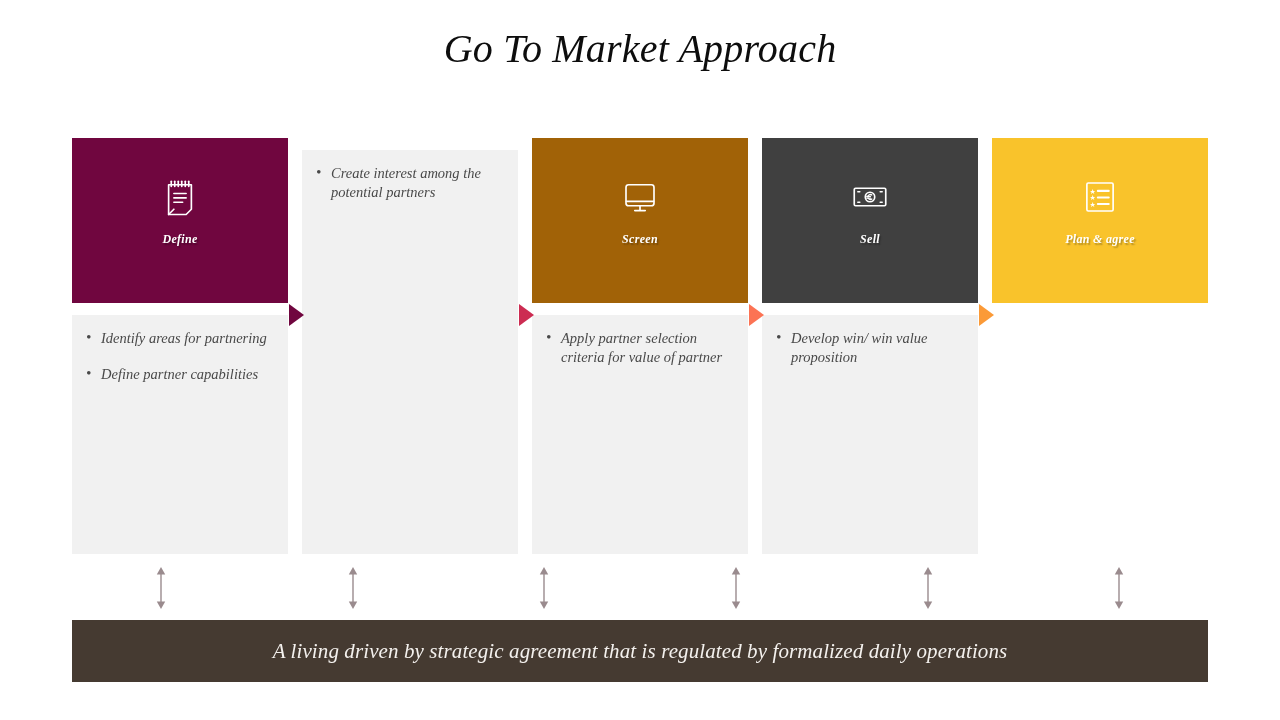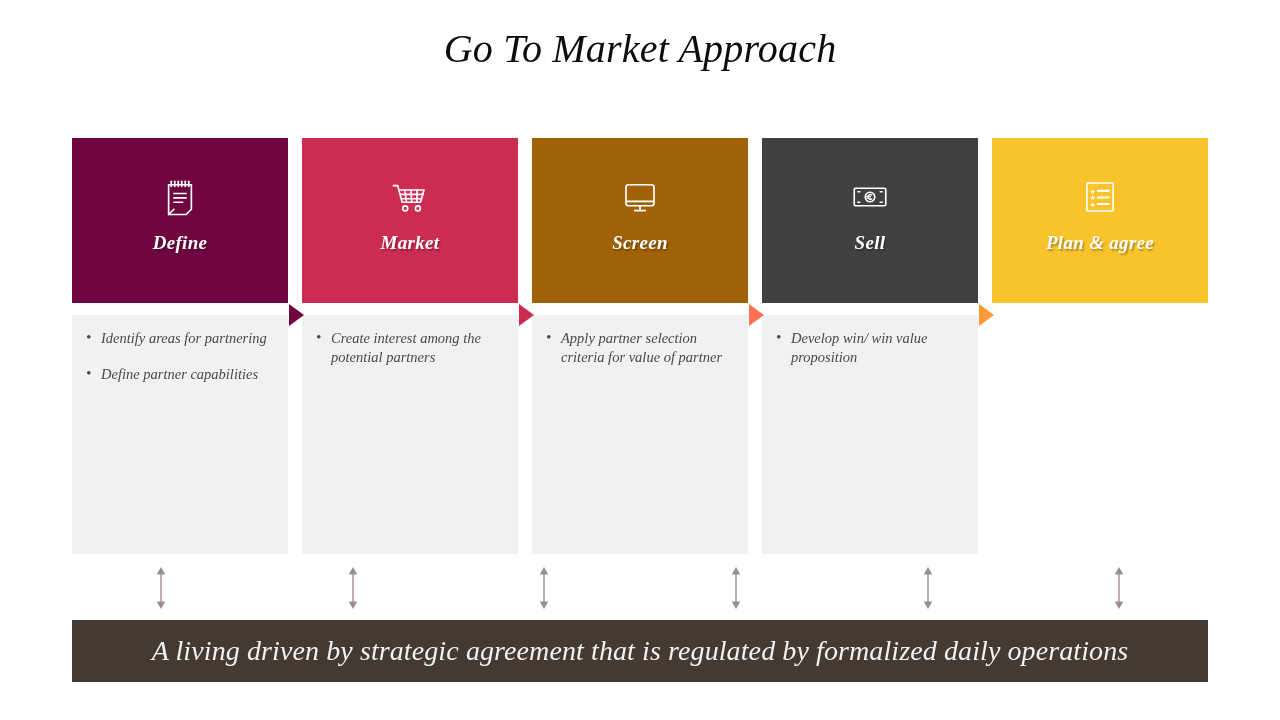--- a/index.html
+++ b/index.html
@@ -69,21 +69,21 @@
     display: block;
     margin-bottom: 14px;
   }
   .col-icon svg {
     display: block;
     width: 42px;
     height: 42px;
   }
   .col-title {
     font-family: "Liberation Serif", serif;
-    font-size: 19px;
+    font-size: 12px;
     font-weight: 700;
     color: #ffffff;
     text-align: center;
     letter-spacing: 0.3px;
     text-shadow: 1.5px 1.5px 1.5px rgba(0,0,0,0.28);
     white-space: nowrap;
   }
 
   
   .col-body {
@@ -157,21 +157,21 @@
     top: 620px;
     width: 1136px;
     height: 62px;
     background: #453a31;
     display: flex;
     align-items: center;
     justify-content: center;
   }
   .footer-text {
     font-family: "Liberation Serif", serif;
-    font-size: 28px;
+    font-size: 21px;
     color: #f4f1ee;
     text-align: right;
     letter-spacing: 0.1px;
     white-space: nowrap;
   }
 </style>
 </head>
 <body>
 
 <div class="slide">
@@ -203,35 +203,20 @@
         <ul class="bullets">
           <li>Identify areas for partnering</li>
           <li>Define partner capabilities</li>
         </ul>
       </div>
       <div class="connector" style="border-left-color:#70063f"></div>
     </div>
 
 
     <div class="column">
-      <div class="col-header" style="background:#cc2c52">
-        <span class="col-icon">
-          <svg viewBox="0 0 48 48" fill="none" stroke="#ffffff" stroke-width="1.9" stroke-linecap="round" stroke-linejoin="round">
-            <path d="M5 11 h5 l5 19 h21 l4 -14 H13"></path>
-            <line x1="18" y1="16" x2="20" y2="30"></line>
-            <line x1="25" y1="16" x2="26" y2="30"></line>
-            <line x1="32" y1="16" x2="32" y2="30"></line>
-            <line x1="14.2" y1="21" x2="38.8" y2="21"></line>
-            <line x1="15.6" y1="26" x2="37.2" y2="26"></line>
-            <circle cx="18.5" cy="37" r="2.8"></circle>
-            <circle cx="33" cy="37" r="2.8"></circle>
-          </svg>
-        </span>
-        <div class="col-title">Market</div>
-      </div>
       <div class="col-body">
         <ul class="bullets">
           <li>Create interest among the potential partners</li>
         </ul>
       </div>
       <div class="connector" style="border-left-color:#cc2c52"></div>
     </div>
 
     <div class="column">
       <div class="col-header" style="background:#a16207">

